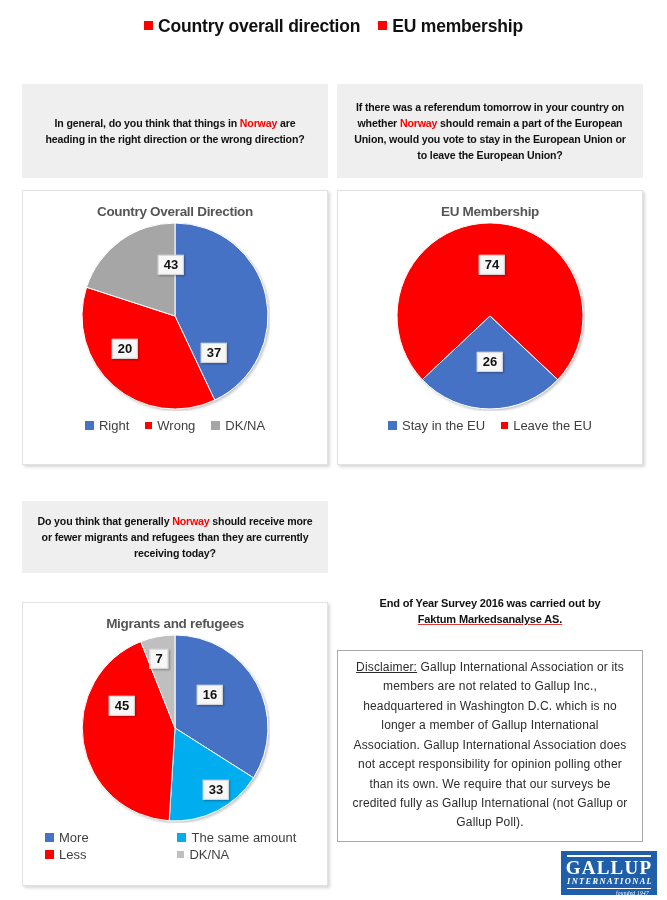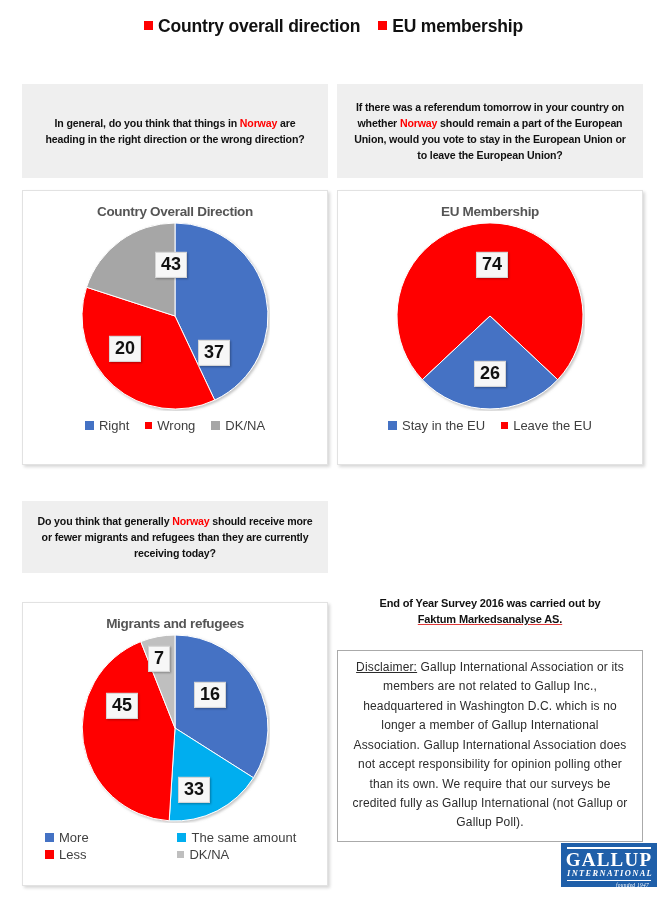--- a/index.html
+++ b/index.html
@@ -88,21 +88,21 @@
   .pie-wrap {
     position: relative;
     margin: 0 auto;
   }
   .pie-wrap svg { display: block; }
   .slice-label {
     position: absolute;
     background: #f7f7f7;
     border: 1px solid #d4d4d4;
     box-shadow: 1.5px 1.5px 2px rgba(0,0,0,0.3);
-    font-size: 18px;
+    font-size: 13px;
     font-weight: bold;
     color: #111111;
     padding: 1px 5px 2px 5px;
     transform: translate(-50%, -50%);
     line-height: 1.18;
     white-space: nowrap;
   }
 
   
   .legend {
@@ -161,21 +161,21 @@
     box-sizing: border-box;
   }
   .disclaimer .dtitle {
     text-decoration: underline;
   }
 
   
   .logo {
     position: absolute;
     right: 10px;
-    bottom: 13px;
+    bottom: 5px;
     width: 96px;
     height: 44px;
     background: #1f5fa9;
     box-sizing: border-box;
     padding: 3px 4px 2px 4px;
     text-align: center;
     overflow: hidden;
   }
   .logo-rule {
     height: 2px;
@@ -290,21 +290,21 @@
             <path d="M95 95 L95 2 A93 93 0 0 1 173.5 144.8 Z" fill="#4472c4" stroke="#ffffff" stroke-width="1"></path>
 
             <path d="M95 95 L173.5 144.8 A93 93 0 0 1 89.2 187.8 Z" fill="#00aeef" stroke="#ffffff" stroke-width="1"></path>
 
             <path d="M95 95 L89.2 187.8 A93 93 0 0 1 60.8 8.6 Z" fill="#ff0000" stroke="#ffffff" stroke-width="1"></path>
 
             <path d="M95 95 L60.8 8.6 A93 93 0 0 1 95 2 Z" fill="#bfbfbf" stroke="#ffffff" stroke-width="1"></path>
           </g>
         </svg>
         <div class="slice-label" style="left:130px;top:62px;">16</div>
-        <div class="slice-label" style="left:114px;top:157px;">33</div>
+        <div class="slice-label" style="left:136px;top:157px;">33</div>
         <div class="slice-label" style="left:42px;top:73px;">45</div>
         <div class="slice-label" style="left:79px;top:26px;">7</div>
       </div>
       <div class="legend two-col">
         <div class="legend-item">
           <span class="legend-swatch" style="background:#4472c4"></span>
           <span>More</span>
         </div>
         <div class="legend-item">
           <span class="legend-swatch" style="background:#00aeef"></span>
@@ -340,21 +340,21 @@
             </filter>
           </defs>
           <g filter="url(#pieShadow2)">
 
             <path d="M95 95 L162.7 158.7 A93 93 0 1 0 27.3 158.7 Z" fill="#ff0000" stroke="#ffffff" stroke-width="1"></path>
 
             <path d="M95 95 L27.3 158.7 A93 93 0 0 0 162.7 158.7 Z" fill="#4472c4" stroke="#ffffff" stroke-width="1"></path>
           </g>
         </svg>
         <div class="slice-label" style="left:97px;top:44px;">74</div>
-        <div class="slice-label" style="left:95px;top:141px;margin-top:12px;">26</div>
+        <div class="slice-label" style="left:95px;top:141px;">26</div>
       </div>
       <div class="legend">
         <div class="legend-item">
           <span class="legend-swatch" style="background:#4472c4"></span>
           <span>Stay in the EU</span>
         </div>
         <div class="legend-item" style="margin-right:0">
           <span class="legend-swatch" style="background:#ff0000;width:7px;height:7px;"></span>
           <span>Leave the EU</span>
         </div>

